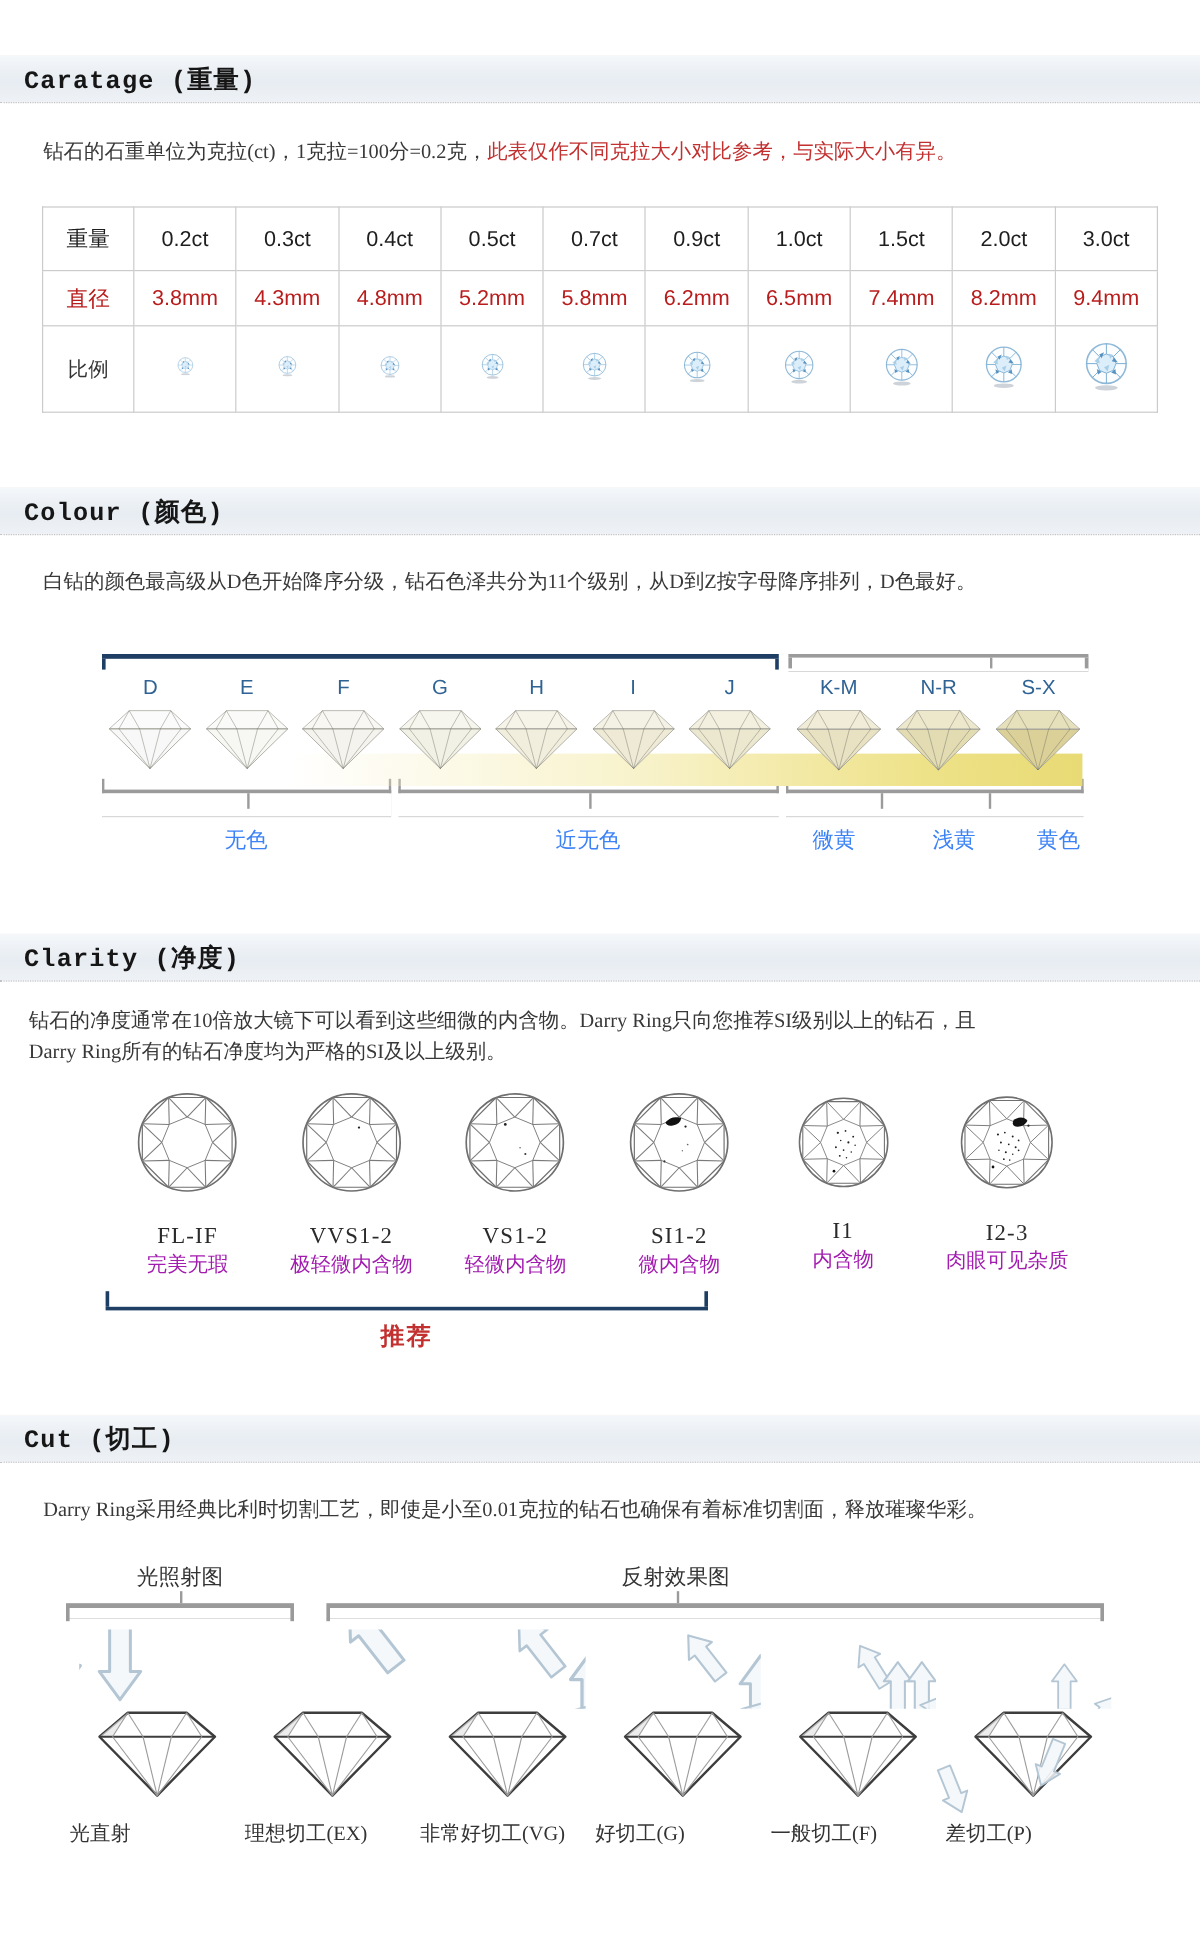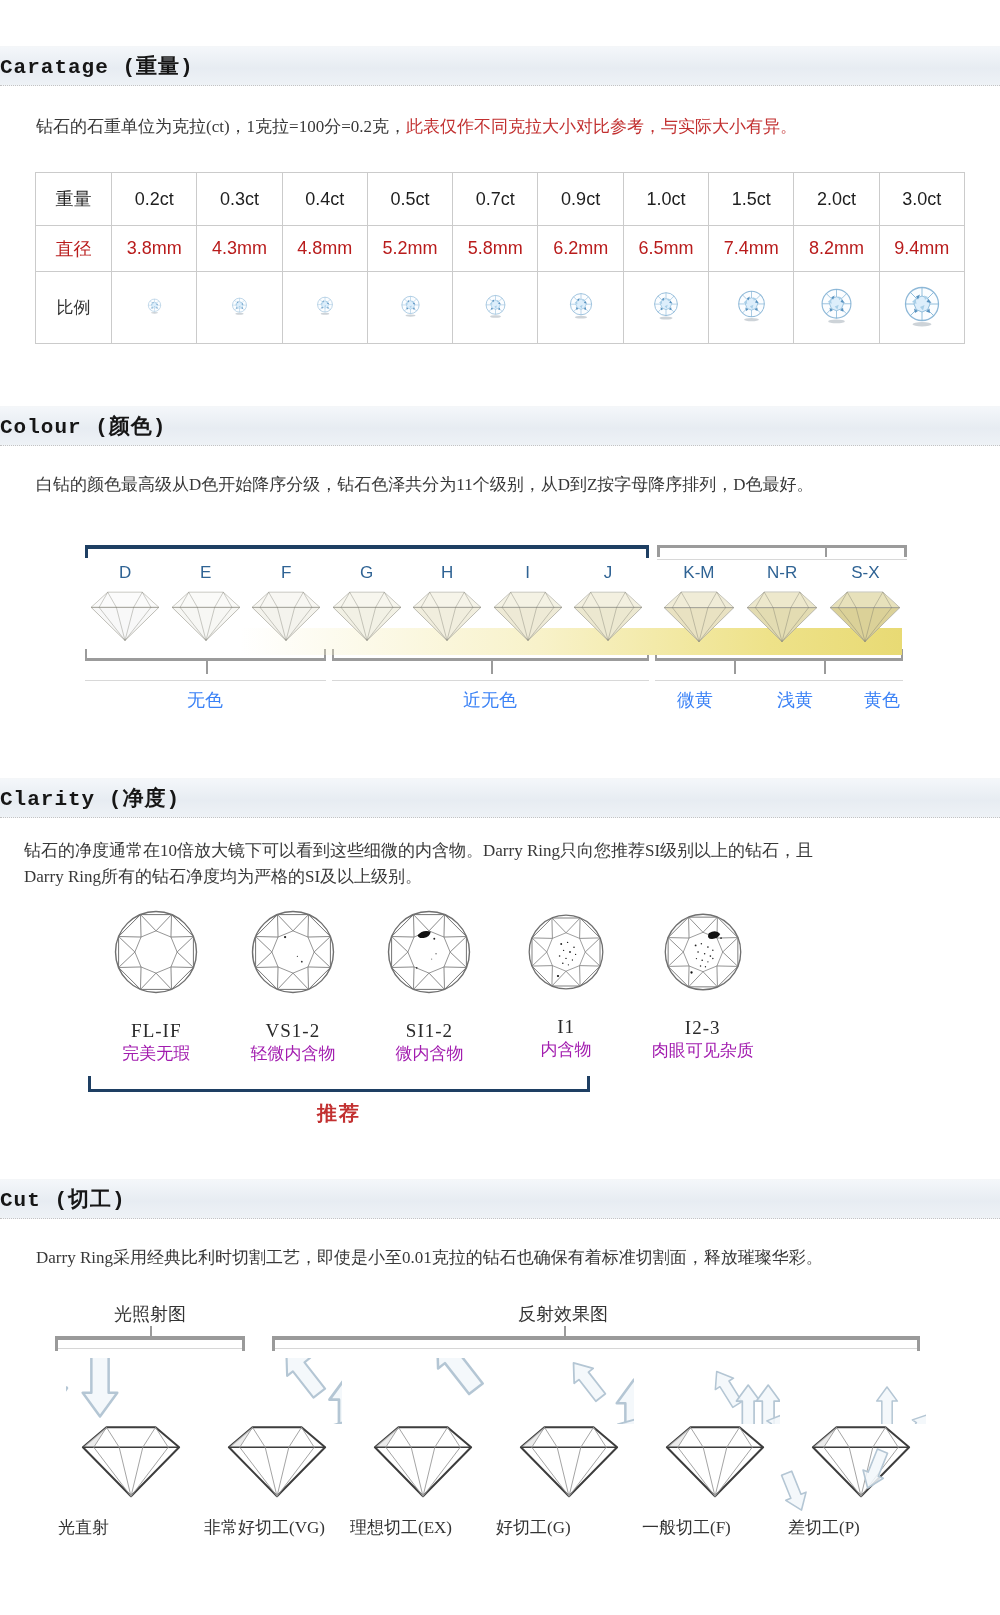--- a/index.html
+++ b/index.html
@@ -13,21 +13,21 @@
   .secbar {
     height:40px; width:100%;
     background:linear-gradient(to bottom,#f4f7fa 0%,#e7ecf2 55%,#eef2f6 100%);
     border-top:1px solid #f4f6f8;
     border-bottom:1px dotted #c3c3c3;
     display:flex; align-items:center;
   }
   .secbar h2 {
     font-family:"Liberation Mono","DejaVu Sans Mono",monospace;
     font-size:21px; font-weight:bold; color:#161616;
-    letter-spacing:1px;
+    padding-left:20px; letter-spacing:1px;
   }
   .para { font-size:17px; line-height:1.55; padding-left:36px; padding-right:30px; color:#383838; }
   .para .red { color:#c23030; }
   
   table.carat {
     border-collapse:collapse; margin:32px 0 0 35px; width:930px;
     font-family:"Liberation Sans","DejaVu Sans",sans-serif;
   }
   table.carat td { border:1px solid #cbcbcb; text-align:center; vertical-align:middle; }
   td.rowlab { width:76px; font-family:"Liberation Serif",serif; font-size:17px; color:#333; }
@@ -378,20 +378,28 @@
     <div class="ccol">
       <svg width="88" height="88" viewBox="0 0 100 100">
         <use href="#clar-base" xlink:href="#clar-base"></use>
       </svg>
       <div class="ccode">FL-IF</div>
       <div class="cdesc">完美无瑕</div>
     </div>
     <div class="ccol">
       <svg width="88" height="88" viewBox="0 0 100 100">
         <use href="#clar-base" xlink:href="#clar-base"></use>
+        <circle cx="57" cy="36" r="1.1" fill="#222"></circle>
+      </svg>
+      <div class="ccode">VVS1-2</div>
+      <div class="cdesc">极轻微内含物</div>
+    </div>
+    <div class="ccol">
+      <svg width="88" height="88" viewBox="0 0 100 100">
+        <use href="#clar-base" xlink:href="#clar-base"></use>
         <circle cx="41" cy="33" r="1.3" fill="#222"></circle>
         <circle cx="60" cy="61" r="1" fill="#333"></circle>
         <circle cx="55" cy="55" r="0.7" fill="#555"></circle>
       </svg>
       <div class="ccode">VS1-2</div>
       <div class="cdesc">轻微内含物</div>
     </div>
     <div class="ccol">
       <svg width="88" height="88" viewBox="0 0 100 100">
         <use href="#clar-base" xlink:href="#clar-base"></use>
@@ -483,40 +491,40 @@
         </svg>
         <svg class="stone" width="118" height="84" viewBox="0 0 130 92">
             <use href="#clar" xlink:href="#clar"></use>
             <use href="#cut-dia" xlink:href="#cut-dia"></use>
           </svg>
         <div class="klabel">光直射</div>
       </div>
 
       <div class="kcol">
         <svg class="arrows" width="130" height="66">
+          <use href="#arrow" xlink:href="#arrow" transform="translate(65,2) scale(1.5)"></use>
+          <use href="#arrow" xlink:href="#arrow" transform="translate(27,20) rotate(-38) scale(1.0)"></use>
+          <use href="#arrow" xlink:href="#arrow" transform="translate(103,20) rotate(38) scale(1.0)"></use>
+        </svg>
+        <svg class="stone" width="118" height="84" viewBox="0 0 130 92">
+            <use href="#cut-dia" xlink:href="#cut-dia"></use>
+          </svg>
+        <div class="klabel">理想切工(EX)</div>
+      </div>
+
+      <div class="kcol">
+        <svg class="arrows" width="130" height="66">
           <use href="#arrow" xlink:href="#arrow" transform="translate(65,14) scale(1.1)"></use>
           <use href="#arrow" xlink:href="#arrow" transform="translate(30,26) rotate(-38) scale(0.85)"></use>
           <use href="#arrow" xlink:href="#arrow" transform="translate(100,26) rotate(38) scale(0.85)"></use>
         </svg>
         <svg class="stone" width="118" height="84" viewBox="0 0 130 92">
             <use href="#cut-dia" xlink:href="#cut-dia"></use>
           </svg>
         <div class="klabel">非常好切工(VG)</div>
-      </div>
-
-      <div class="kcol">
-        <svg class="arrows" width="130" height="66">
-          <use href="#arrow" xlink:href="#arrow" transform="translate(65,2) scale(1.5)"></use>
-          <use href="#arrow" xlink:href="#arrow" transform="translate(27,20) rotate(-38) scale(1.0)"></use>
-          <use href="#arrow" xlink:href="#arrow" transform="translate(103,20) rotate(38) scale(1.0)"></use>
-        </svg>
-        <svg class="stone" width="118" height="84" viewBox="0 0 130 92">
-            <use href="#cut-dia" xlink:href="#cut-dia"></use>
-          </svg>
-        <div class="klabel">理想切工(EX)</div>
       </div>
 
       <div class="kcol">
         <svg class="arrows" width="130" height="66">
           <use href="#arrow" xlink:href="#arrow" transform="translate(65,20) scale(1.0)"></use>
           <use href="#arrow" xlink:href="#arrow" transform="translate(33,32) rotate(-38) scale(0.7)"></use>
           <use href="#arrow" xlink:href="#arrow" transform="translate(98,32) rotate(38) scale(0.7)"></use>
         </svg>
         <svg class="stone" width="118" height="84" viewBox="0 0 130 92">
             <use href="#cut-dia" xlink:href="#cut-dia"></use>

